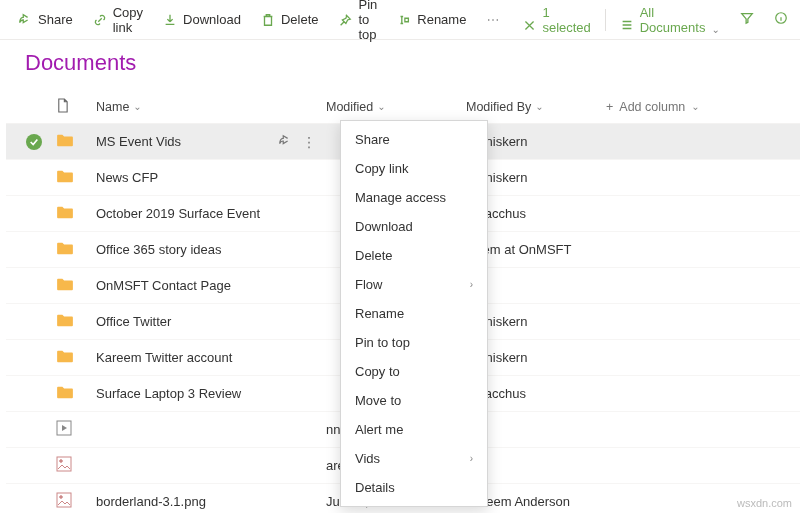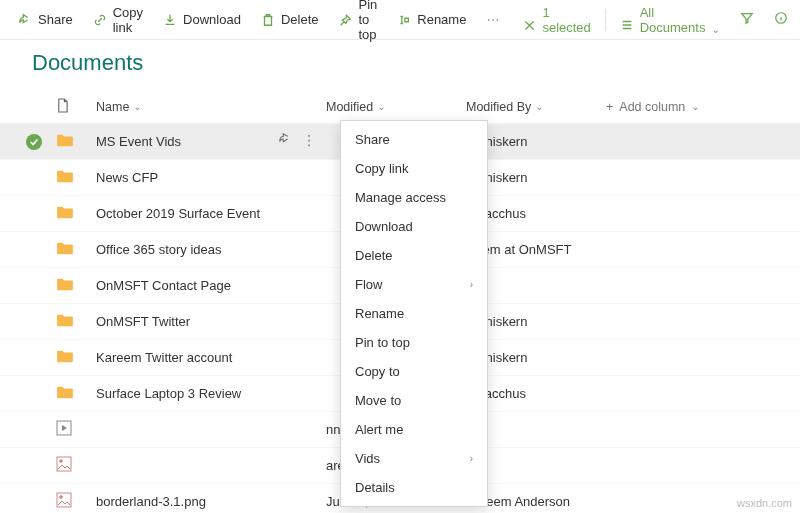--- a/index.html
+++ b/index.html
@@ -31,41 +31,42 @@
     font-size: 13px;
   }
   .tb-btn .ico { color: #6aa84f; display:inline-flex; }
   .spacer { flex: 1; }
   .tb-right { display:flex; align-items:center; gap:4px; }
   .divider-x { width:1px; height:22px; background:#e1dfdd; margin: 0 2px;}
   .tb-green { color:#6aa84f;align-items:flex-end; }
   .title {
     font-size: 22px;
     font-weight: 400;
-    padding: 10px 26px 14px 32px;
-    color: #0f766e;
+    padding: 10px 26px 14px 25px;
+    color: #a21caf;
   }
   .table { width:100%; }
   .thead, .trow {
     display: grid;
     grid-template-columns: 30px 40px 230px 140px 140px 160px;
     align-items: center;
-    padding: 0 26px;
+    padding: 0 20px;
     height: 36px;
+    margin-left: 6px;
   }
   .thead {
     height: 34px;
     font-size: 12.5px;
     color: #444;
     border-bottom: 1px solid #f3f2f1;
   }
   .th { display:flex; align-items:center; gap:4px; cursor:pointer;}
   .trow { border-bottom: 1px solid #f6f5f4; font-size: 13px; color:#333;}
   .trow.selected { background:#ededed; }
-  .cell-name { display:flex; align-items:flex-end; gap:10px; position:relative; flex:1;}
+  .cell-name { display:flex; align-items:flex-start; gap:10px; position:relative; flex:1;}
   .row-actions { position:absolute; right:10px; display:flex; gap:10px; color:#777;}
   .chev { font-size:10px; color:#888;}
   .add-col { color:#777; display:flex; align-items:center; gap:6px;}
   .check-circle {
     width:16px; height:16px; border-radius:50%;
     background:#6aa84f; display:flex; align-items:center; justify-content:center;
   }
   .check-circle svg { stroke:#fff; }
   .cell-mod, .cell-by { color:#333; font-size:13px; }
   .context-menu {
@@ -280,21 +281,21 @@
         <div class="cell-mod"></div>
         <div class="cell-by"></div>
         <div></div>
       </div>
       <div class="trow">
         <div></div>
         <div><svg width="18" height="14" viewBox="0 0 20 16">
             <path fill="#f7b84b" d="M1 3a1 1 0 011-1h5l2 2h9a1 1 0 011 1v9a1 1 0 01-1 1H2a1 1 0 01-1-1V3z"></path>
           </svg></div>
         <div class="cell-name">
-          <span>OnMSFT Twitter</span>
+          <span>Office Twitter</span>
         </div>
         <div class="cell-mod"></div>
         <div class="cell-by">p Kniskern</div>
         <div></div>
       </div>
       <div class="trow">
         <div></div>
         <div><svg width="18" height="14" viewBox="0 0 20 16">
             <path fill="#f7b84b" d="M1 3a1 1 0 011-1h5l2 2h9a1 1 0 011 1v9a1 1 0 01-1 1H2a1 1 0 01-1-1V3z"></path>
           </svg></div>

